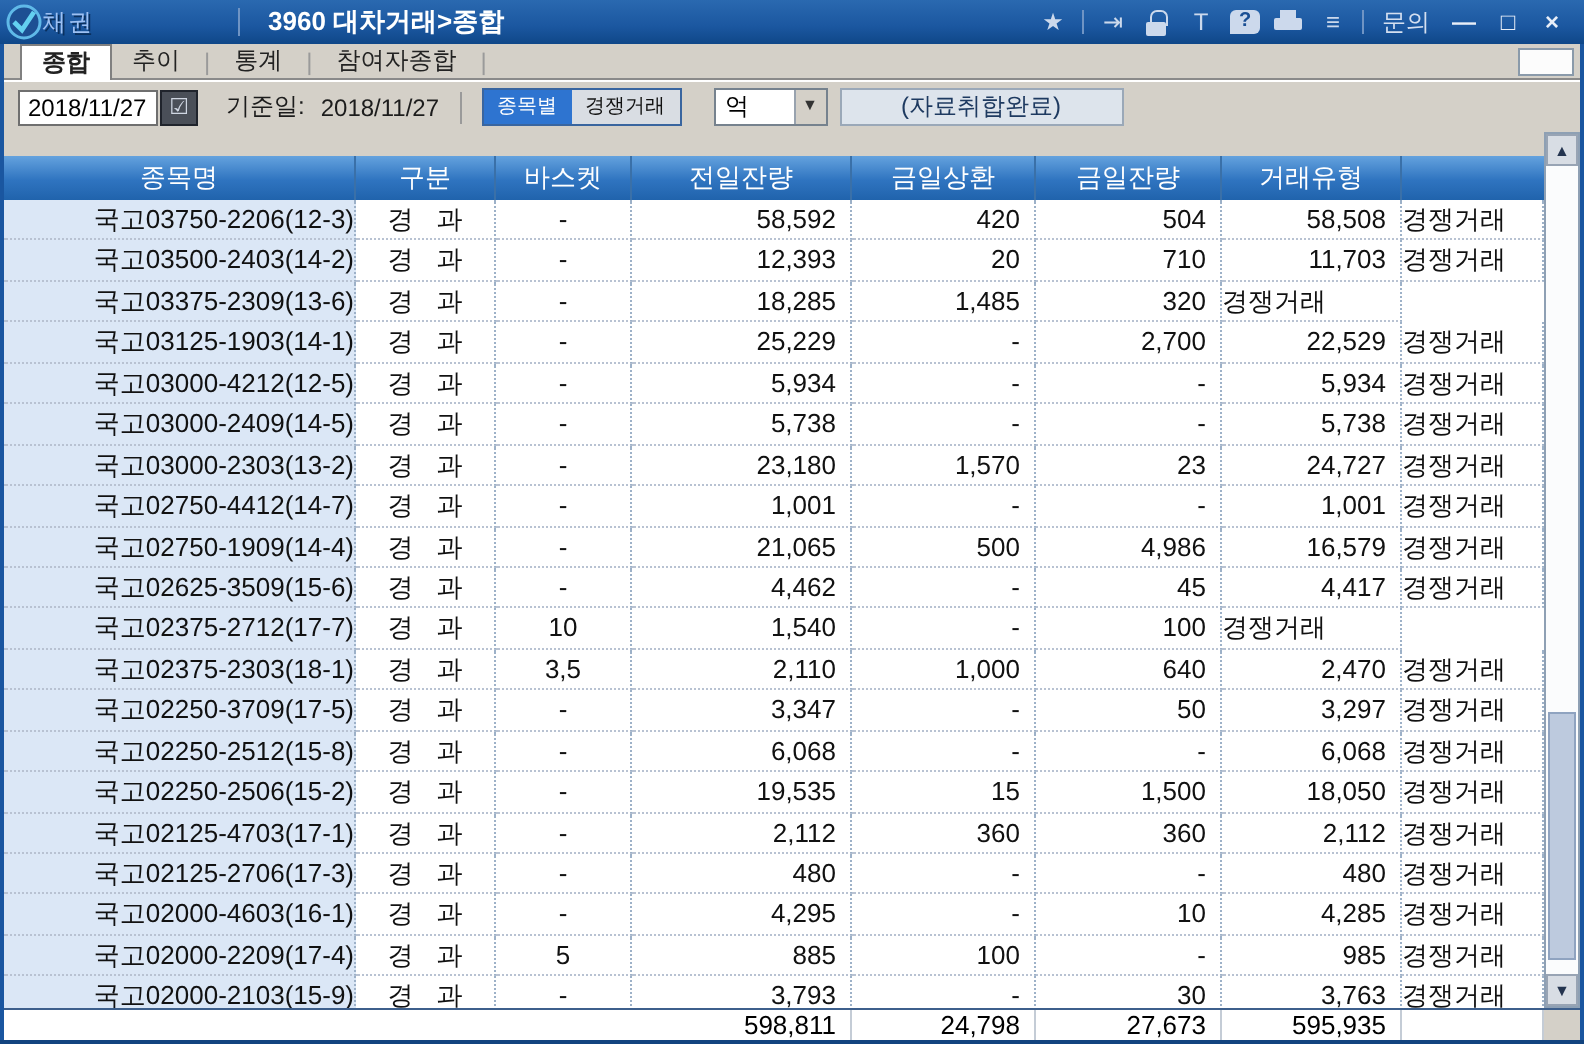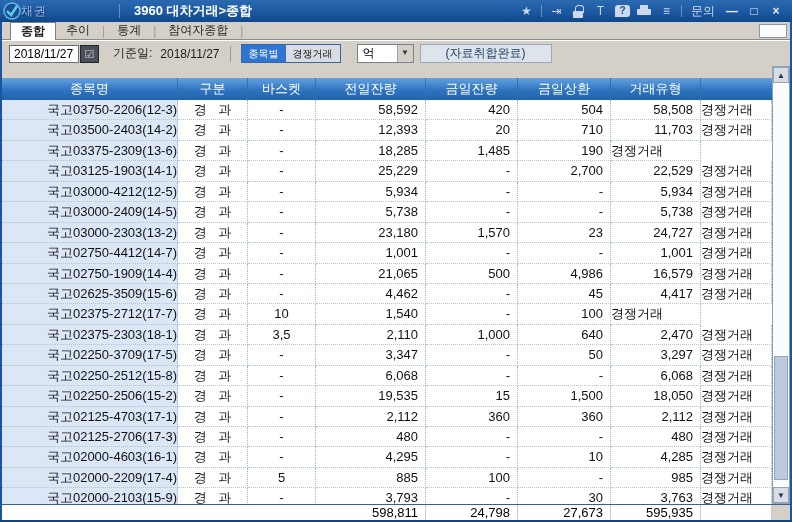--- a/index.html
+++ b/index.html
@@ -56,21 +56,21 @@
   .lbl-base { margin-left:14px; }
   .val-base { margin-left:8px; }
   .vsep { width:1px; height:16px; background:#9a9a9a; margin:0 10px; }
   .vgroup { display:flex; border:1px solid #39659f; height:19px; }
   .vbtn { padding:0 7px; line-height:17px; font-size:10px; background:#d9dde3; color:#111; border:none; }
   .vbtn.sel { background:#2e74d0; color:#fff; }
   .unit { margin-left:16px; width:57px; height:19px; border:1px solid #76828e; background:#fff; display:flex; }
   .unit-text { flex:1; padding-left:5px; line-height:17px; color:#000; }
   .unit-btn { width:16px; background:#d4d0c8; border-left:1px solid #98a2ae; font-size:8px; color:#333;
     text-align:center; line-height:16px; }
-  .status { margin-left:6px; width:132px; height:19px; background:#dde4ec; border:1px solid #9aa8b8;
+  .status { margin-left:6px; width:142px; height:19px; background:#dde4ec; border:1px solid #9aa8b8;
     color:#1e3a60; text-align:center; line-height:17px; font-size:12px; }
 
   
   :root { --cols:176px 70px 68px 110px 92px 93px 90px 71px; }
   .grid { position:absolute; top:78px; left:2px; width:770px; height:438px; background:#fff; }
   .ghead { display:grid; grid-template-columns:var(--cols); height:22px;
     background:linear-gradient(180deg,#64a2de 0%,#2f74c0 55%,#2063ac 100%); }
   .hcell { color:#fff; font-size:13px; text-align:center; line-height:21px; border-right:1px solid #3a70a8; }
   .gbody { height:409px; }
   .grow { display:grid; grid-template-columns:var(--cols); height:20.45px; }
@@ -163,22 +163,22 @@
     </span>
     <span class="status">(자료취합완료)</span>
   </div>
 
   <div class="grid">
     <div class="ghead" id="ghead-slot">
         <div class="hcell">종목명</div>
         <div class="hcell">구분</div>
         <div class="hcell">바스켓</div>
         <div class="hcell">전일잔량</div>
+        <div class="hcell">금일상환</div>
         <div class="hcell">금일잔량</div>
-        <div class="hcell">금일상환</div>
         <div class="hcell">거래유형</div>
       </div>
     <div class="gbody" id="gbody-slot">
         <div class="grow">
           <div class="cell c0">국고03750-2206(12-3)</div>
           <div class="cell c1">경 과</div>
           <div class="cell c2">-</div>
           <div class="cell c3">58,592</div>
           <div class="cell c4">420</div>
           <div class="cell c5">504</div>
@@ -194,21 +194,21 @@
           <div class="cell c5">710</div>
           <div class="cell c6">11,703</div>
           <div class="cell c7">경쟁거래</div>
         </div>
         <div class="grow">
           <div class="cell c0">국고03375-2309(13-6)</div>
           <div class="cell c1">경 과</div>
           <div class="cell c2">-</div>
           <div class="cell c3">18,285</div>
           <div class="cell c4">1,485</div>
-          <div class="cell c5">190</div>
+          <div class="cell c5">320</div>
           <div class="cell c7">경쟁거래</div>
         </div>
         <div class="grow">
           <div class="cell c0">국고03125-1903(14-1)</div>
           <div class="cell c1">경 과</div>
           <div class="cell c2">-</div>
           <div class="cell c3">25,229</div>
           <div class="cell c4">-</div>
           <div class="cell c5">2,700</div>
           <div class="cell c6">22,529</div>

